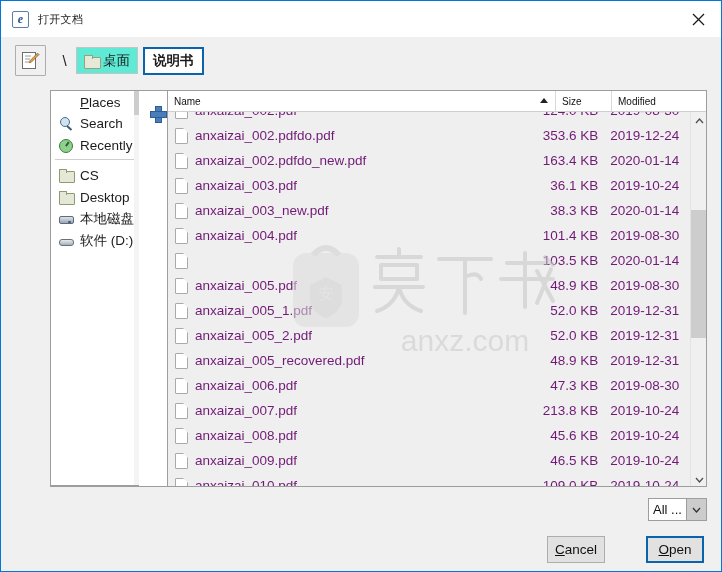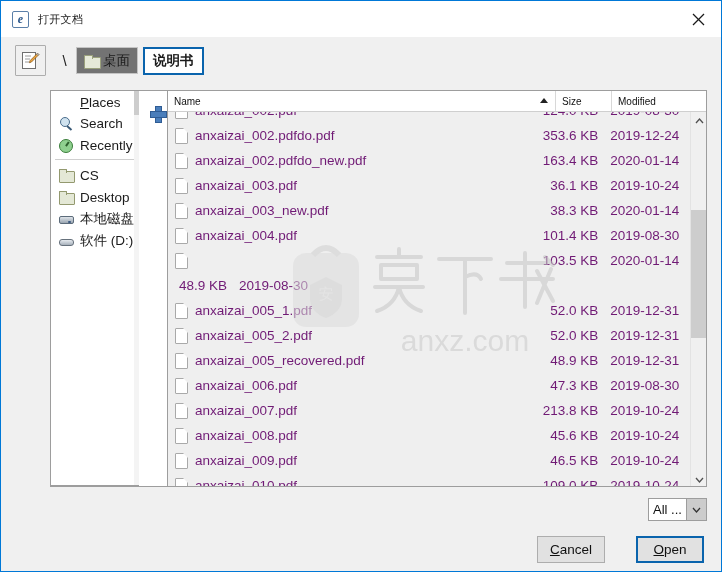--- a/index.html
+++ b/index.html
@@ -76,21 +76,21 @@
     color: #222;
     flex: none;
     width: 13px;
     text-align: center;
     cursor: default;
   }
   .path-btn {
     margin-left: 5px;
     height: 27px;
     padding: 8px 7px;
-    background: #737373;
+    background: #5eead4;
     border: 1px solid #c4c4c4;
     display: flex; align-items: center;
     font-size: 13.5px;
     color: #1a1a1a;
     cursor: pointer;
     flex: none;
   }
   .path-btn.current {
     background: #ffffff;
     border: 2px solid #0a64ad;
@@ -441,21 +441,21 @@
     background: #cccccc;
     border: 1px solid #9d9d9d;
     display: flex; align-items: center; justify-content: center;
     font-size: 9px;
     color: #333;
   }
   .dlg-btn {
     position: absolute;
     top: 42px;
     height: 27px;
-    width: 68px;
+    width: 58px;
     font-size: 13.5px;
     color: #101010;
     background: #e1e1e1;
     border: 1px solid #adadad;
     display: flex; align-items: center; justify-content: center;
     cursor: pointer;
   }
   #cancel-btn { right: 116px; }
   #open-btn {
     right: 17px;
@@ -622,20 +622,24 @@
               <div class="fmod">2019-08-30</div>
             </div>
             <div class="frow">
               <div class="fname">
                 <span class="fileico"></span>
               </div>
               <div class="fsize">103.5 KB</div>
               <div class="fmod">2020-01-14</div>
             </div>
             <div class="frow">
+              <div class="fname">
+                <span class="fileico"></span>
+                <span>anxaizai_005.pdf</span>
+              </div>
               <div class="fsize">48.9 KB</div>
               <div class="fmod">2019-08-30</div>
             </div>
             <div class="frow">
               <div class="fname">
                 <span class="fileico"></span>
                 <span>anxaizai_005_1.pdf</span>
               </div>
               <div class="fsize">52.0 KB</div>
               <div class="fmod">2019-12-31</div>

